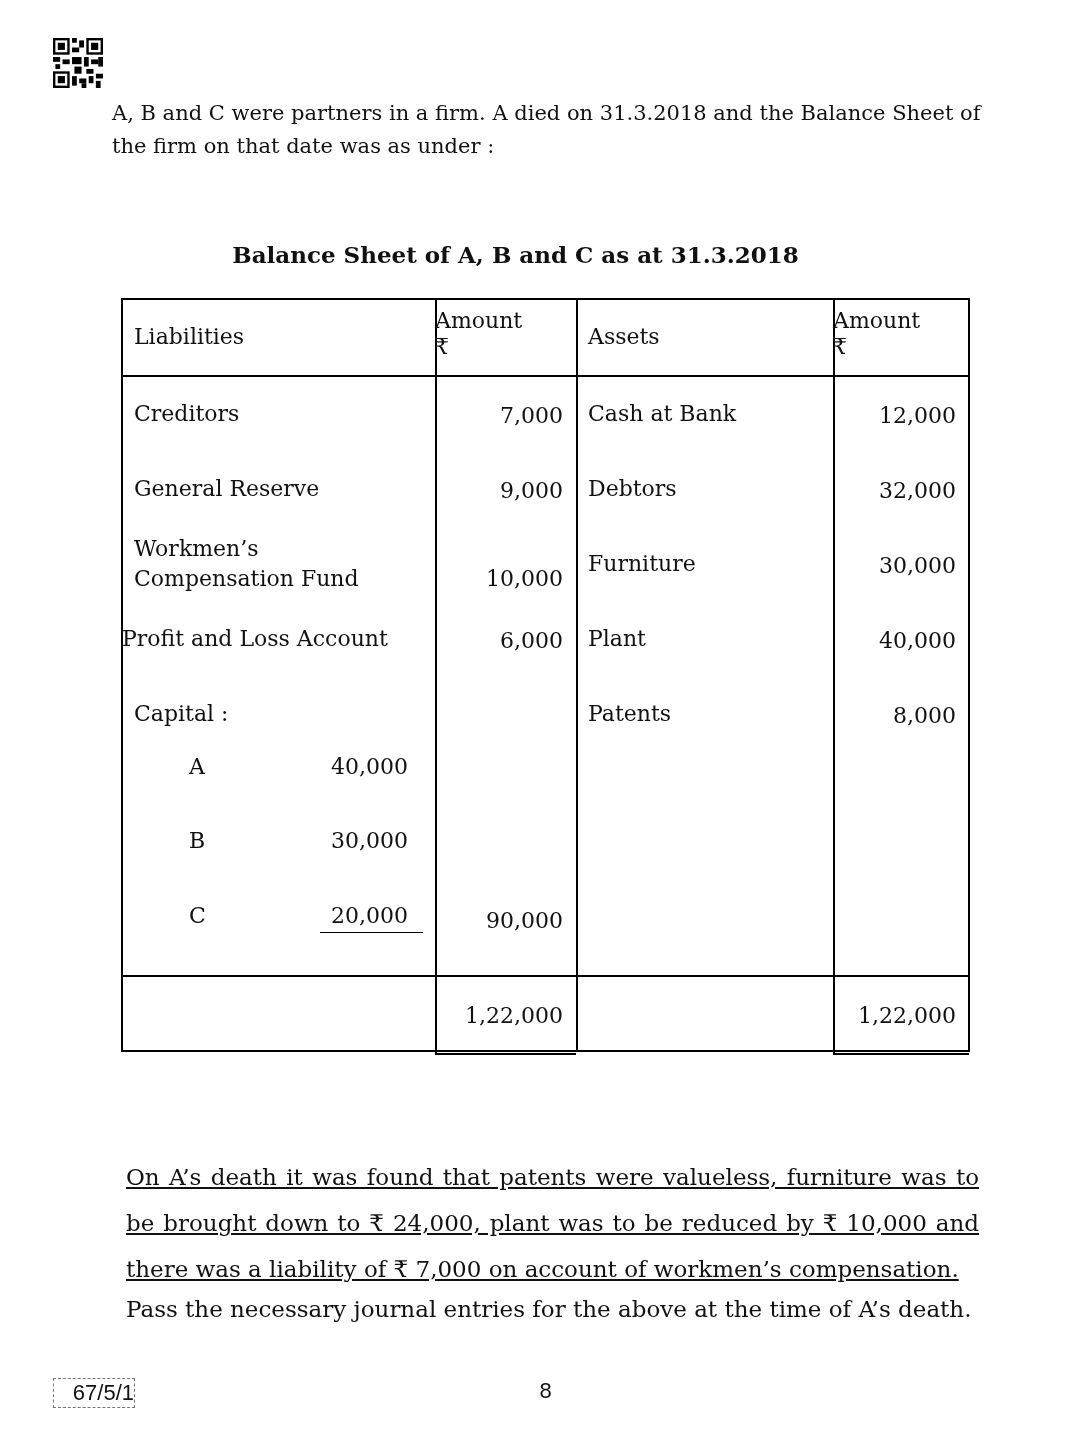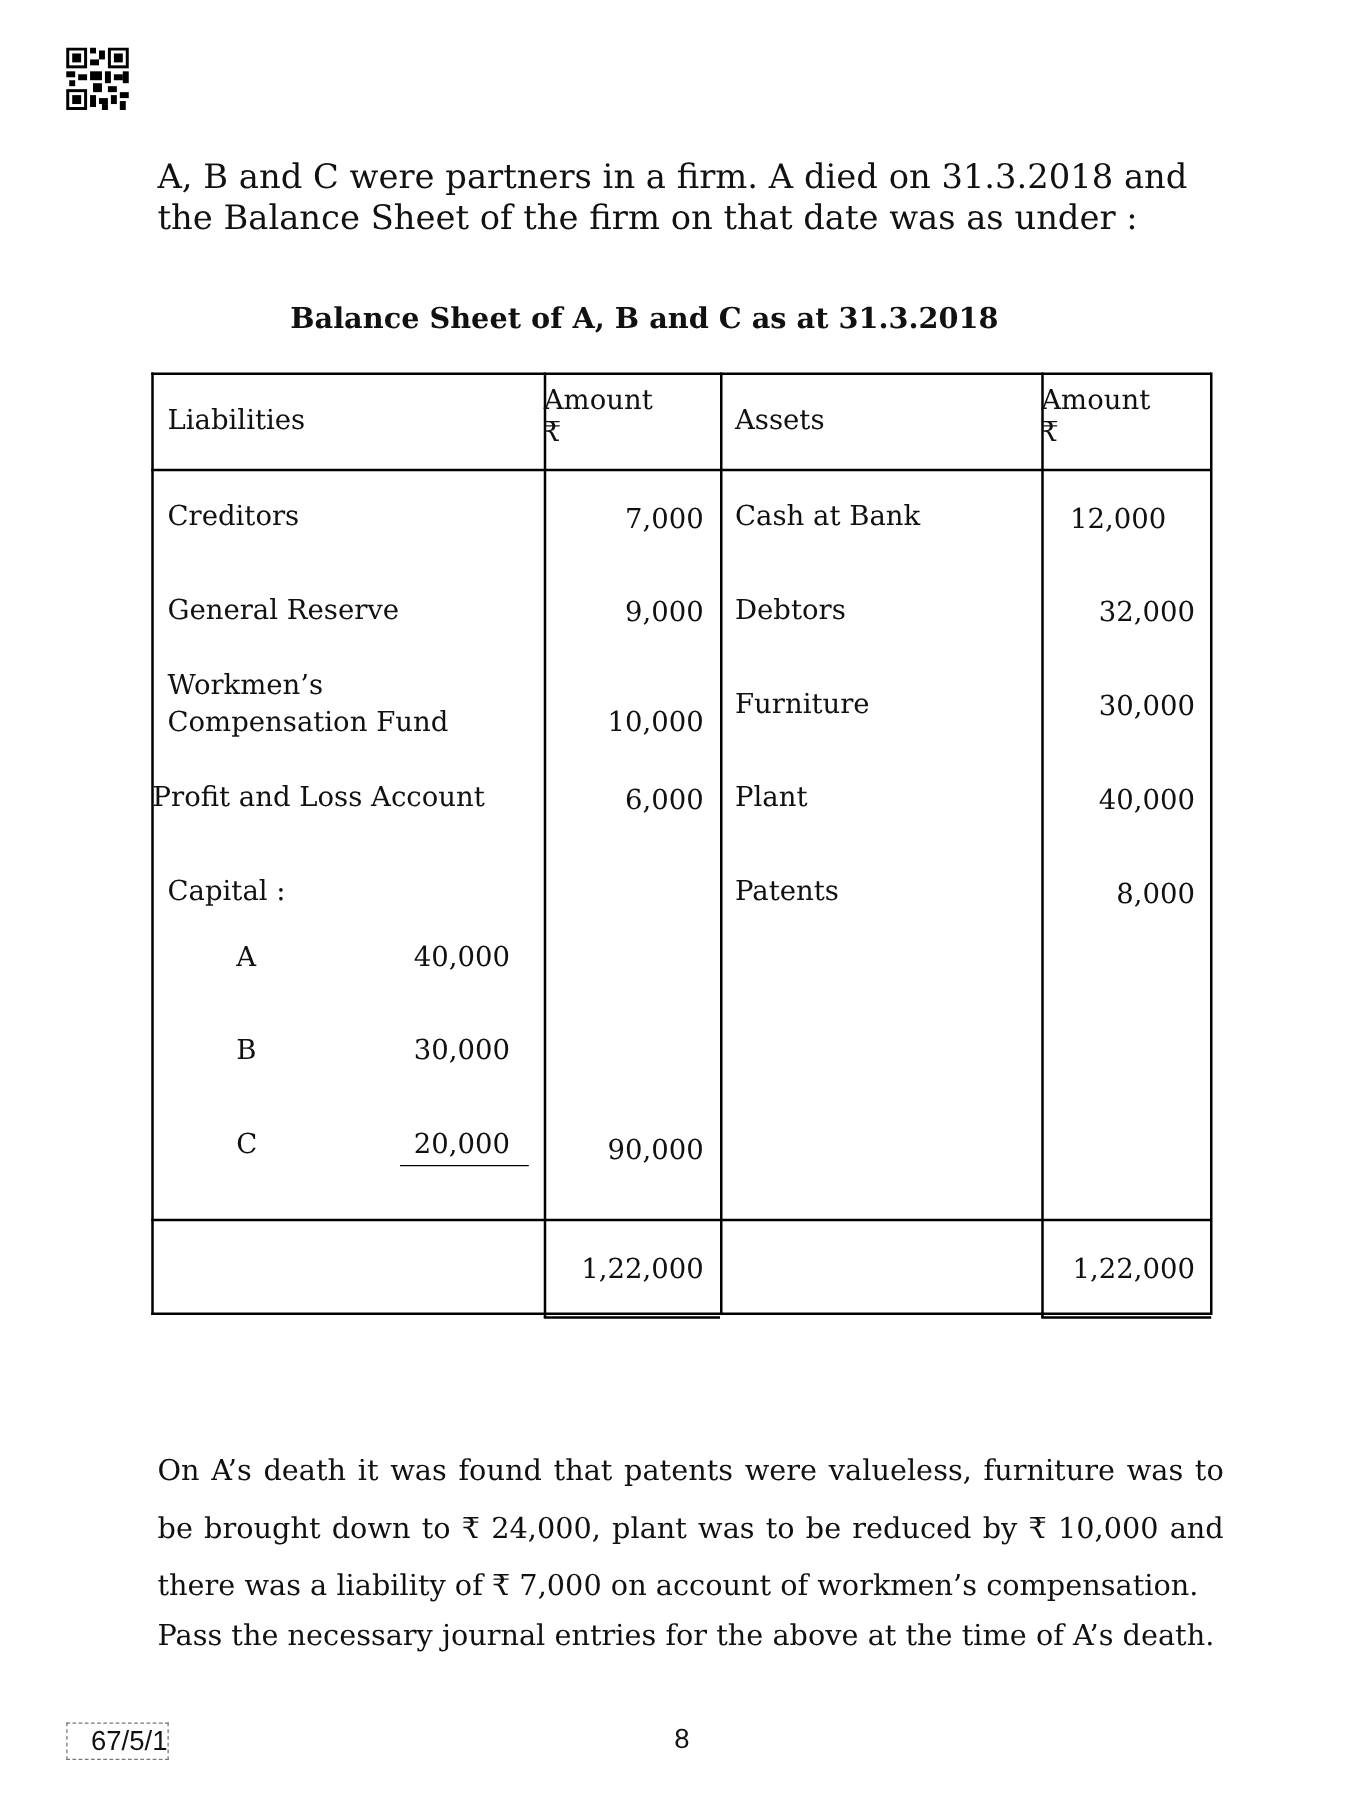--- a/index.html
+++ b/index.html
@@ -1,31 +1,31 @@
 <!DOCTYPE html>
 <html><head>
 <meta charset="utf-8">
 <style>
   html, body { margin: 0; padding: 0; background: #ffffff; }
   body { width: 1091px; height: 1445px; position: relative; overflow: hidden;
          font-family: "DejaVu Serif", "Liberation Serif", serif; color: #111; }
   .qr { position: absolute; left: 51px; top: 38px; width: 54px; height: 50px; }
-  .intro { position: absolute; left: 126px; top: 97px; width: 870px;
-           font-size: 27px; line-height: 33px; margin-top: 28px; }
+  .intro { position: absolute; left: 112px; top: 97px; width: 870px;
+           font-size: 21px; line-height: 33px; }
   .title { position: absolute; left: 0; width: 1031px; top: 241px; text-align: center;
            font-weight: bold; font-size: 23px; }
   .tbl { position: absolute; left: 121px; top: 298px; width: 848px; height: 754px; }
   .vline { position: absolute; background: #000; width: 1.5px; }
   .hline { position: absolute; background: #000; height: 1.5px; }
   .cell { position: absolute; font-size: 22px; white-space: nowrap; }
   .r { text-align: right; }
   .c { }
   .hdr-amount { line-height: 26px; }
   .para { position: absolute; left: 126px; top: 1154px; width: 853px;
-          font-size: 23px; line-height: 46px; text-align: justify; }
+          font-size: 23px; line-height: 46px; text-align: justify; text-decoration: underline; }
   .para2 { position: absolute; left: 126px; top: 1296px; font-size: 23px; }
   .code-box { position: absolute; left: 53px; top: 1378px; width: 80px; height: 28px;
               border: 1px dashed #777; font-family: "Liberation Sans", sans-serif;
               font-size: 22px; text-align: right; line-height: 28px; }
   .page-num { position: absolute; left: 0; width: 1091px; top: 1378px; text-align: center;
               font-family: "Liberation Sans", sans-serif; font-size: 22px; }
 </style>
 </head>
 <body>
 
@@ -110,21 +110,21 @@
   <div class="cell" style="left:68px;top:530px;">B</div>
   <div class="cell r" style="left:200px;width:87px;top:530px;">30,000</div>
 
   <div class="cell" style="left:68px;top:605px;">C</div>
   <div class="cell r" style="left:200px;width:87px;top:605px;">20,000</div>
   <div class="hline" style="left:199px;top:634px;width:103px;height:1.2px;"></div>
 
   <div class="cell r" style="left:314px;width:128px;top:610px;">90,000</div>
 
   <div class="cell" style="left:467px;top:103px;">Cash at Bank</div>
-  <div class="cell r" style="left:712px;width:123px;top:105px;text-align:center;">12,000</div>
+  <div class="cell r" style="left:712px;width:123px;top:105px;">12,000</div>
 
   <div class="cell" style="left:467px;top:178px;">Debtors</div>
   <div class="cell r" style="left:712px;width:123px;top:180px;">32,000</div>
 
   <div class="cell" style="left:467px;top:253px;">Furniture</div>
   <div class="cell r" style="left:712px;width:123px;top:255px;">30,000</div>
 
   <div class="cell" style="left:467px;top:328px;">Plant</div>
   <div class="cell r" style="left:712px;width:123px;top:330px;">40,000</div>
 

